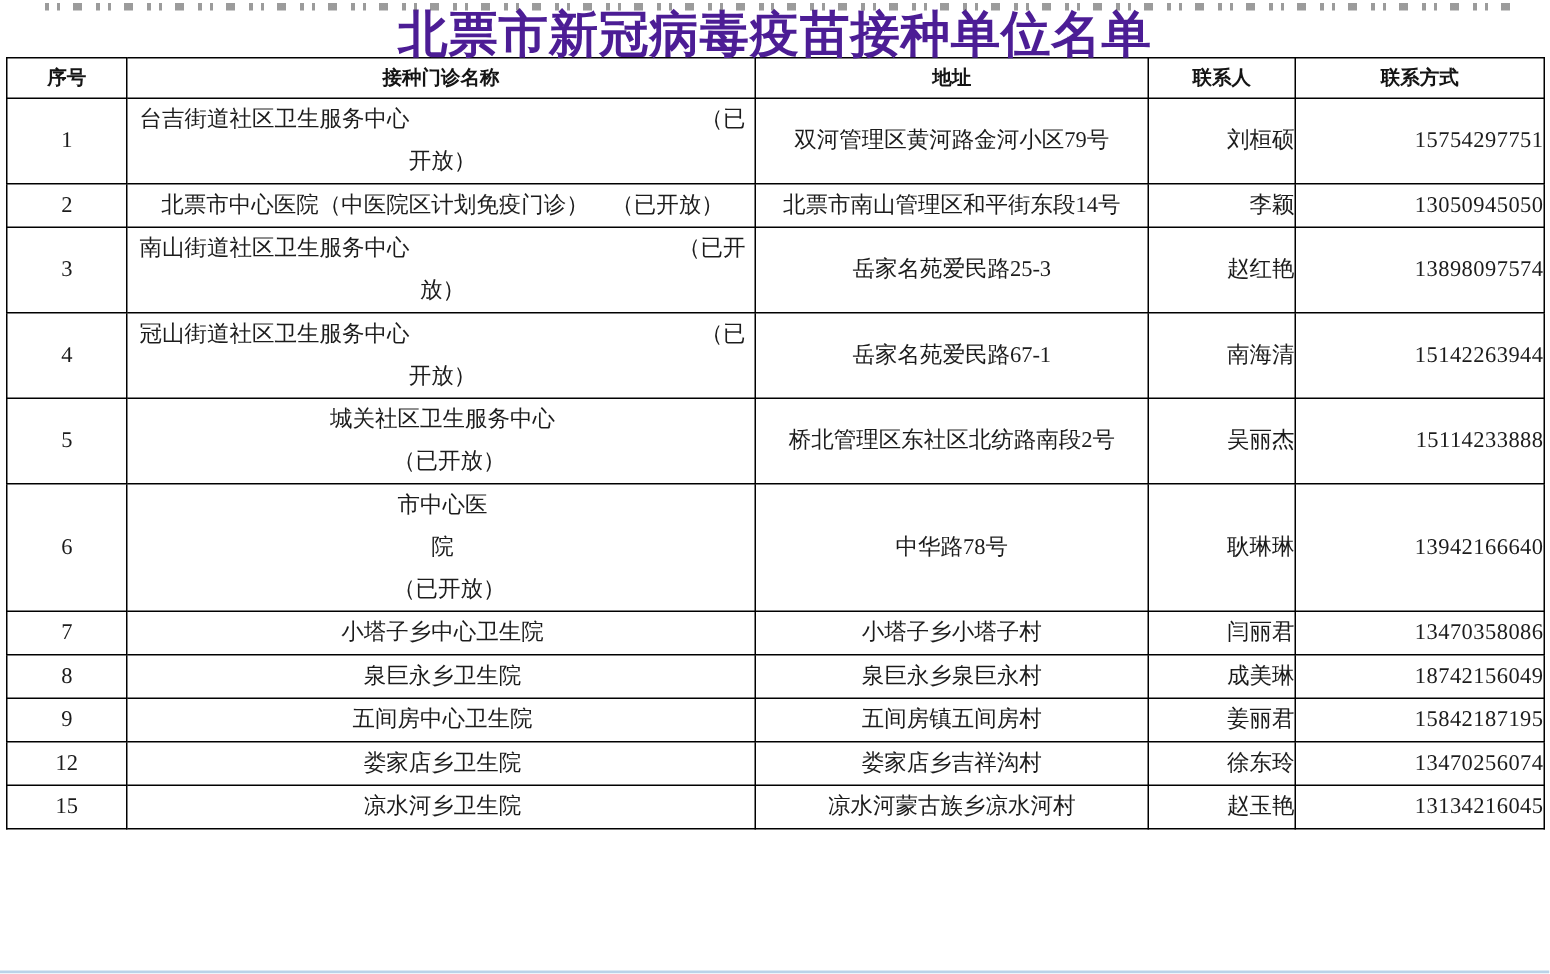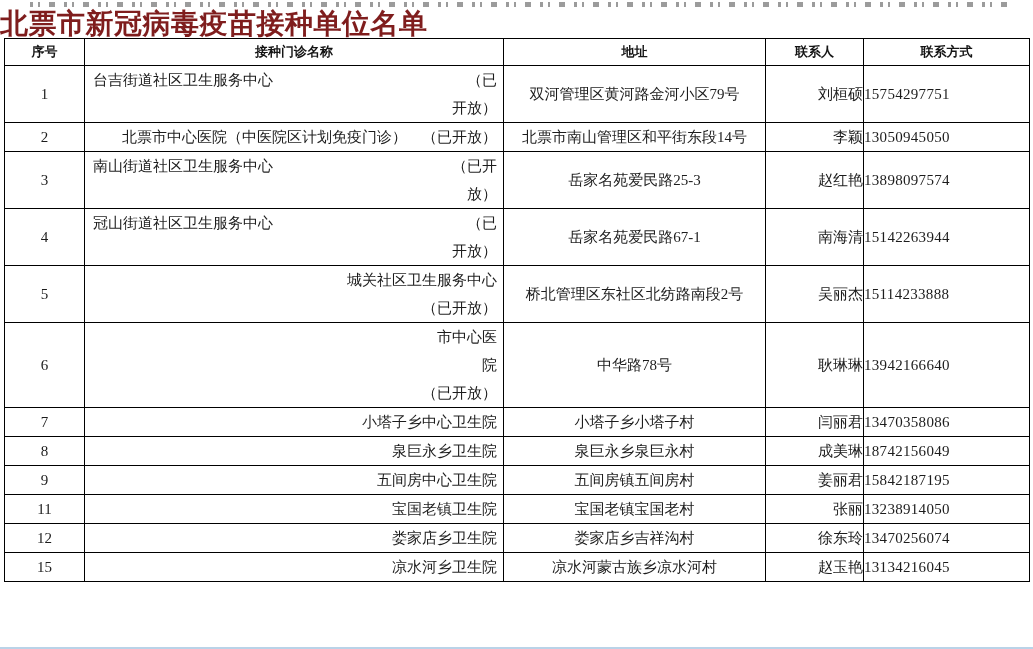--- a/index.html
+++ b/index.html
@@ -14,46 +14,46 @@
     position:absolute; top:2px; left:30px; width:978px; height:5px;
     background:
       repeating-linear-gradient(90deg,
         #4a4a4a 0 3px, transparent 3px 8px,
         #4a4a4a 8px 10px, transparent 10px 19px,
         #4a4a4a 19px 25px, transparent 25px 34px);
     opacity:.55;
   }
   .title {
     padding-top:10px; height:38px;
-    font-size:28px; line-height:28px; font-weight:bold;
-    color:#7f1d1d;
+    text-align:center; font-size:33px; line-height:28px; font-weight:bold;
+    color:#4c1d95;
     letter-spacing:0.5px;
   }
   table.grid {
     margin-left:4px;
     width:1025px;
     border-collapse:collapse;
     table-layout:fixed;
   }
   .grid th, .grid td {
     border:1px solid #000;
     vertical-align:middle;
     line-height:28px;
     font-size:15px;
     overflow:hidden;
   }
   .grid thead tr { height:27px; }
   .grid th {
     font-size:13px; font-weight:bold; text-align:center; line-height:26px; color:#141414;
   }
   .c-seq   { text-align:center; font-size:14px; }
-  .c-name  { text-align:right; padding:0 6px 0 8px; }
+  .c-name  { text-align:center; padding:0 6px 0 8px; }
   .c-addr  { text-align:center; }
   .c-contact { text-align:right; }
-  .c-phone { text-align:left; letter-spacing:0.3px; }
+  .c-phone { text-align:right; letter-spacing:0.3px; }
   .vt { vertical-align:top; }
   .jline { display:flex; justify-content:space-between; }
   .ind { padding-left:9px; }
   .bottom-edge {
     position:absolute; left:0; bottom:0; width:1033px; height:2px;
     background:#bad3e8;
   }
 </style>
 </head>
 <body>
@@ -172,27 +172,20 @@
 
     <tr style="height:28px">
       <td class="c-seq">9</td>
       <td class="c-name">五间房中心卫生院</td>
       <td class="c-addr">五间房镇五间房村</td>
       <td class="c-contact">姜丽君</td>
       <td class="c-phone">15842187195</td>
     </tr>
 
 
-    <tr style="height:28px">
-      <td class="c-seq">11</td>
-      <td class="c-name">宝国老镇卫生院</td>
-      <td class="c-addr">宝国老镇宝国老村</td>
-      <td class="c-contact">张丽</td>
-      <td class="c-phone">13238914050</td>
-    </tr>
 
     <tr style="height:28px">
       <td class="c-seq">12</td>
       <td class="c-name">娄家店乡卫生院</td>
       <td class="c-addr">娄家店乡吉祥沟村</td>
       <td class="c-contact">徐东玲</td>
       <td class="c-phone">13470256074</td>
     </tr>
 
 

